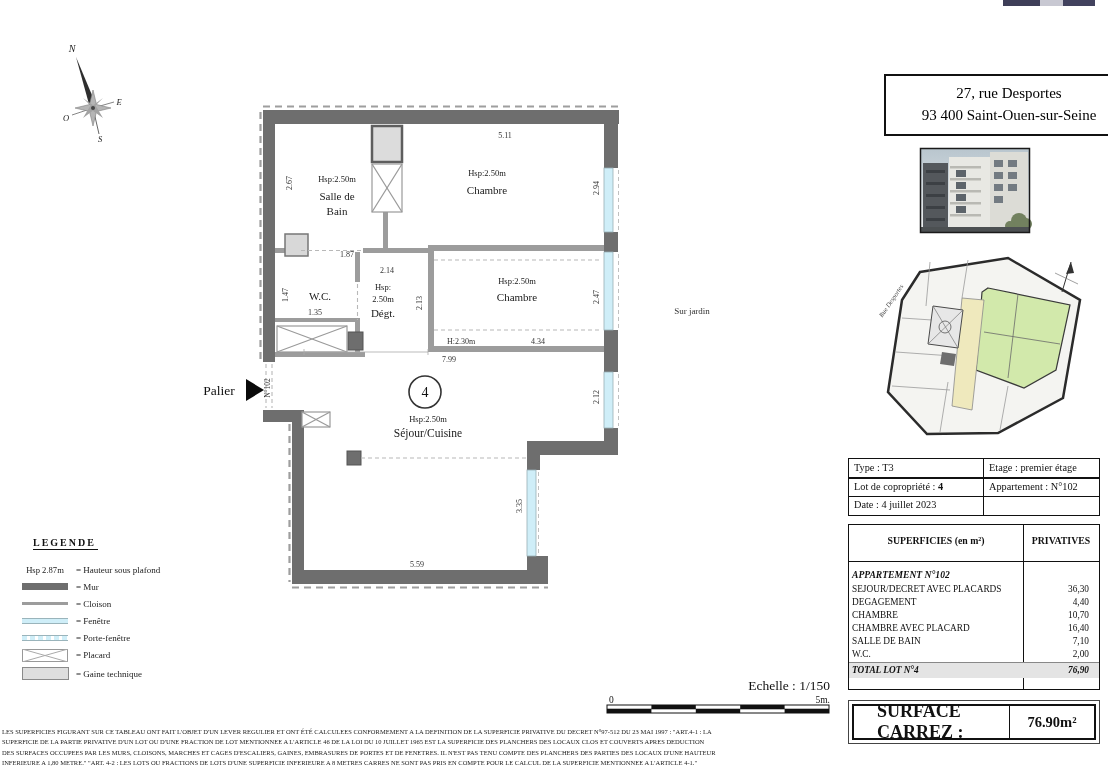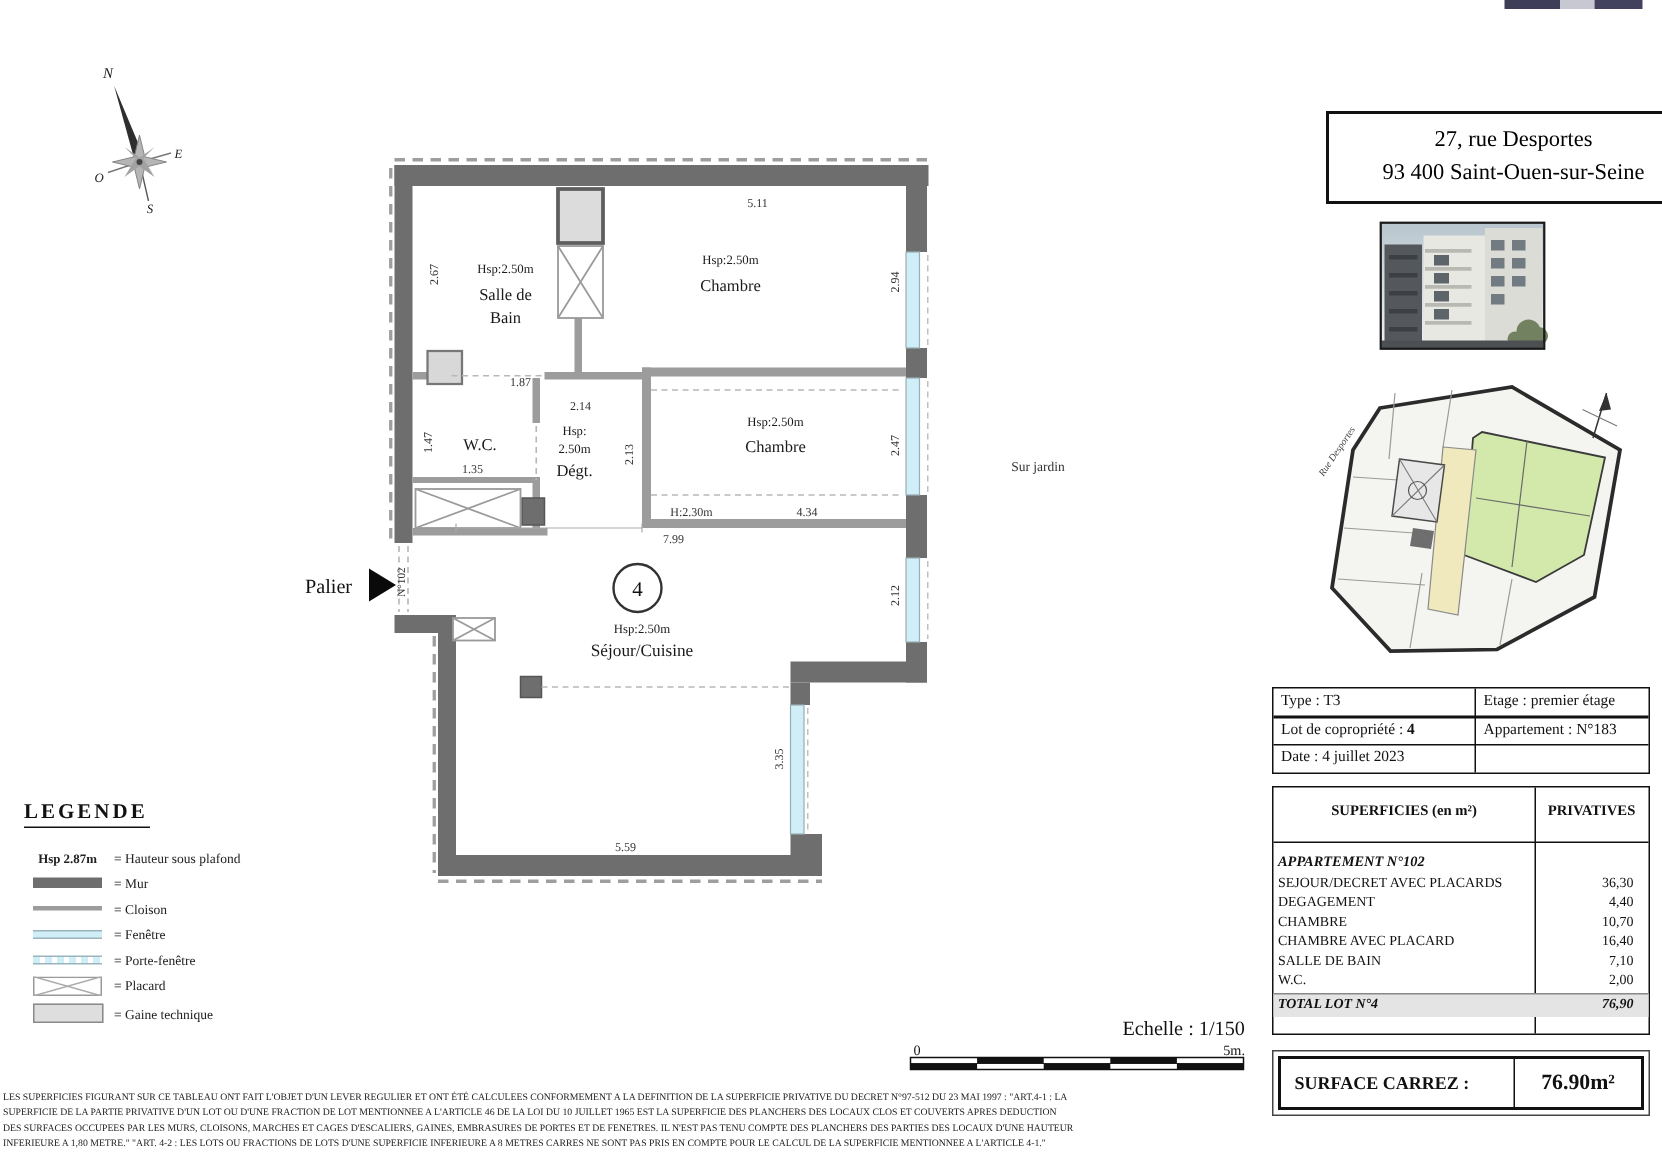--- a/index.html
+++ b/index.html
@@ -28,30 +28,30 @@
   .sup-row{position:absolute;left:0;right:0;height:13px;line-height:13px;}
   .sup-label{position:absolute;left:3px;white-space:nowrap;}
   .sup-value{position:absolute;right:10px;text-align:right;}
   .sup-total{background:#e4e4e4;font-weight:bold;font-style:italic;height:15px;line-height:15px;
     border-top:0.8px solid #888;}
 
   
   #carrez-outer{left:848px;top:700px;width:250px;height:42px;border:1.2px solid #444;}
   #carrez-inner{position:absolute;left:3px;top:3px;right:3px;bottom:3px;border:2.6px solid #111;
     display:flex;align-items:stretch;}
-  #carrez-label{flex:1;display:flex;align-items:center;padding-left:9px;font-weight:bold;font-size:12px;}
+  #carrez-label{flex:1;display:flex;align-items:center;padding-left:23px;font-weight:bold;font-size:18px;}
   #carrez-value{width:84px;border-left:1.6px solid #111;display:flex;align-items:center;
     justify-content:center;font-weight:bold;font-size:14.5px;}
 
   
   #legend{left:14px;top:532px;width:230px;}
-  #legend-title{display:inline-block;font-size:14px;font-weight:600;letter-spacing:2px;
-    border-bottom:1.6px solid #111;padding:0 2px 1px 0;margin-left:2px;}
+  #legend-title{display:inline-block;font-size:10px;font-weight:600;letter-spacing:2px;
+    border-bottom:1.6px solid #111;padding:0 2px 1px 0;margin-left:19px;}
   .lg-row{display:flex;align-items:center;height:17px;margin-top:0;}
-  .lg-key{width:62px;display:flex;justify-content:center;align-items:center;font-size:8.6px;color:#222;font-weight:bold;}
+  .lg-key{width:62px;display:flex;justify-content:center;align-items:center;font-size:8.6px;color:#222;}
   .lg-label{font-size:9px;color:#222;white-space:nowrap;}
   .sym-mur{width:46px;height:7px;background:#6e6e6e;}
   .sym-cloison{width:46px;height:3px;background:#9c9c9c;}
   .sym-porte{width:46px;height:2px;display:flex;align-items:center;}
   .sym-porte .cap{width:7px;height:2.4px;background:#999;}
   .sym-porte .dash{flex:1;height:2px;background:repeating-linear-gradient(90deg,#ababab 0 3px,#ffffff 3px 6px);}
   .sym-fen{width:46px;height:4px;background:#cfeef8;border-top:1px solid #9ab4bb;border-bottom:1px solid #9ab4bb;}
   .sym-pfen{width:46px;height:4px;background:repeating-linear-gradient(90deg,#cfeef8 0 5px,#ffffff 5px 8px);
     border-top:1px solid #9ab4bb;border-bottom:1px solid #9ab4bb;}
   .sym-gaine{width:45px;height:11px;background:#dedede;border:1.6px solid #8a8a8a;}
@@ -296,21 +296,21 @@
     <div>93 400 Saint-Ouen-sur-Seine</div>
   </div>
 
   <div class="abs" id="info-table">
     <div class="it-vline"></div>
     <div class="it-hline" style="top:18.3px"></div>
     <div class="it-hline" style="top:36.9px"></div>
     <div class="it-cell" style="left:0;top:0;width:128px">Type : T3</div>
     <div class="it-cell" style="left:135px;top:0;width:112px">Etage : premier étage</div>
     <div class="it-cell" style="left:0;top:18.6px;width:128px"><span>Lot de copropriété : </span><b>4</b></div>
-    <div class="it-cell" style="left:135px;top:18.6px;width:112px">Appartement : N°183</div>
+    <div class="it-cell" style="left:135px;top:18.6px;width:112px">Appartement : N°102</div>
     <div class="it-cell" style="left:0;top:37.2px;width:128px">Date : 4 juillet 2023</div>
   </div>
 
   <div class="abs" id="sup-table">
     <div class="sup-divider"></div>
     <div class="sup-head" style="left:0;width:174px">SUPERFICIES (en m²)</div>
     <div class="sup-head" style="left:174px;width:76px">PRIVATIVES</div>
     <div class="sup-rule"></div>
     <div class="sup-group">APPARTEMENT N°102</div>
 

